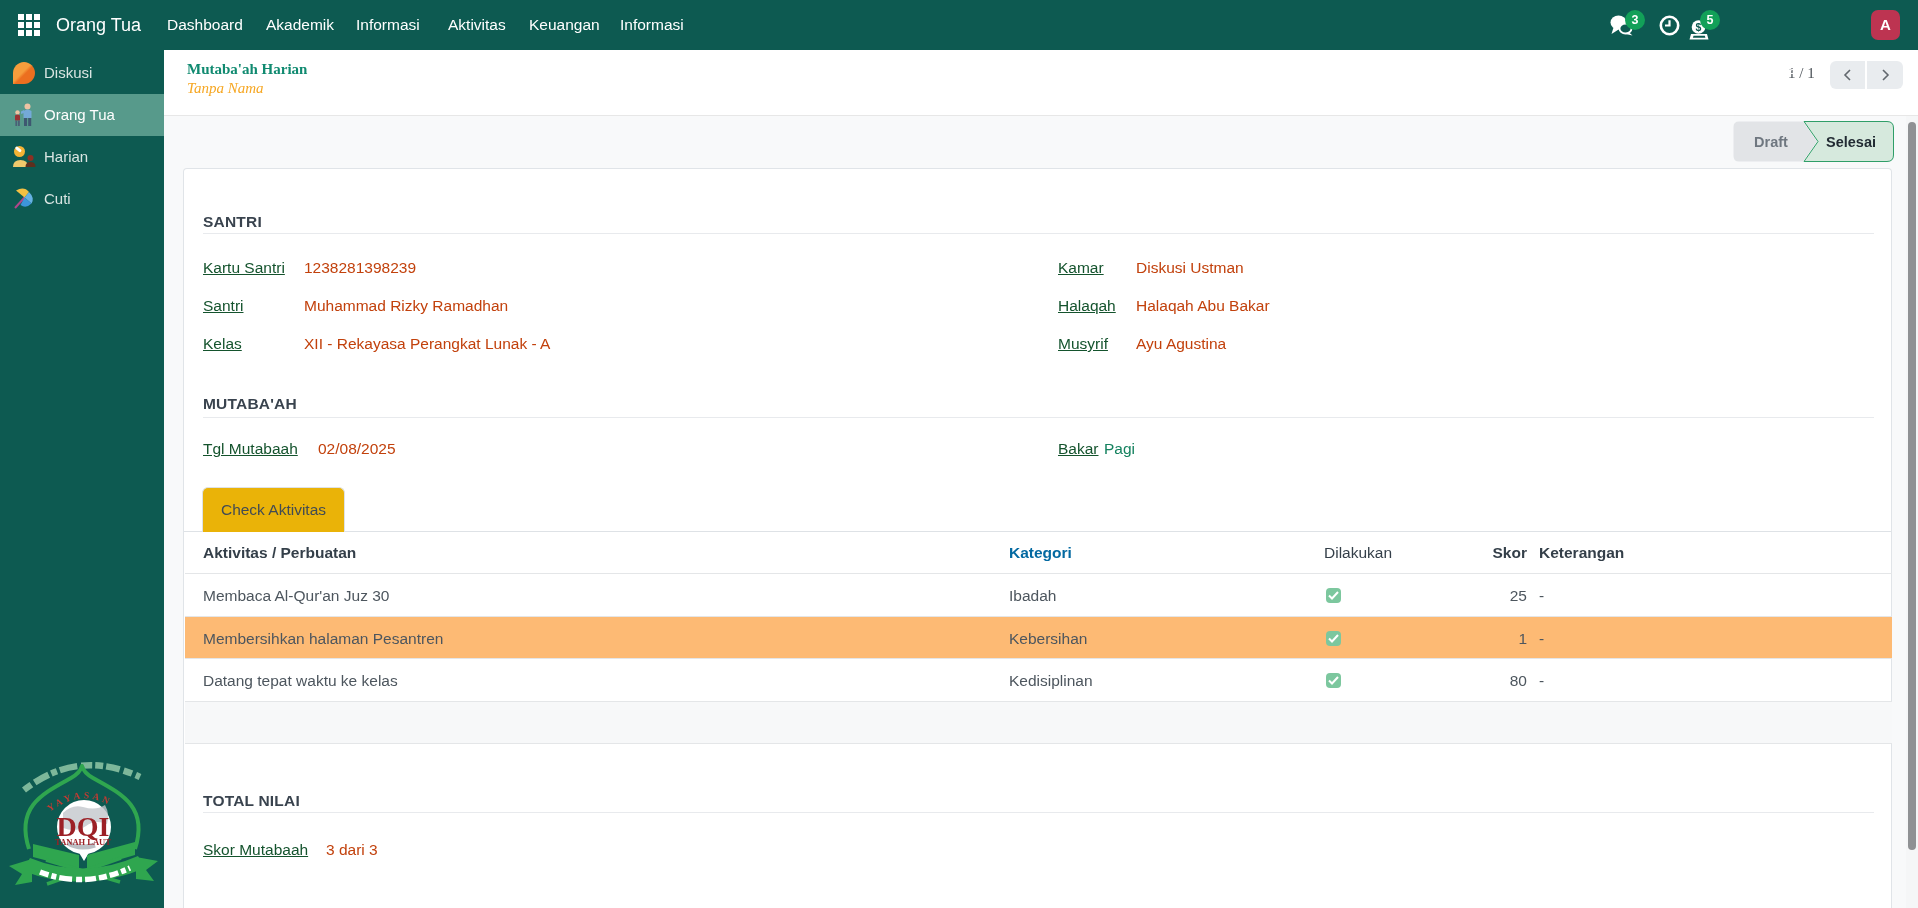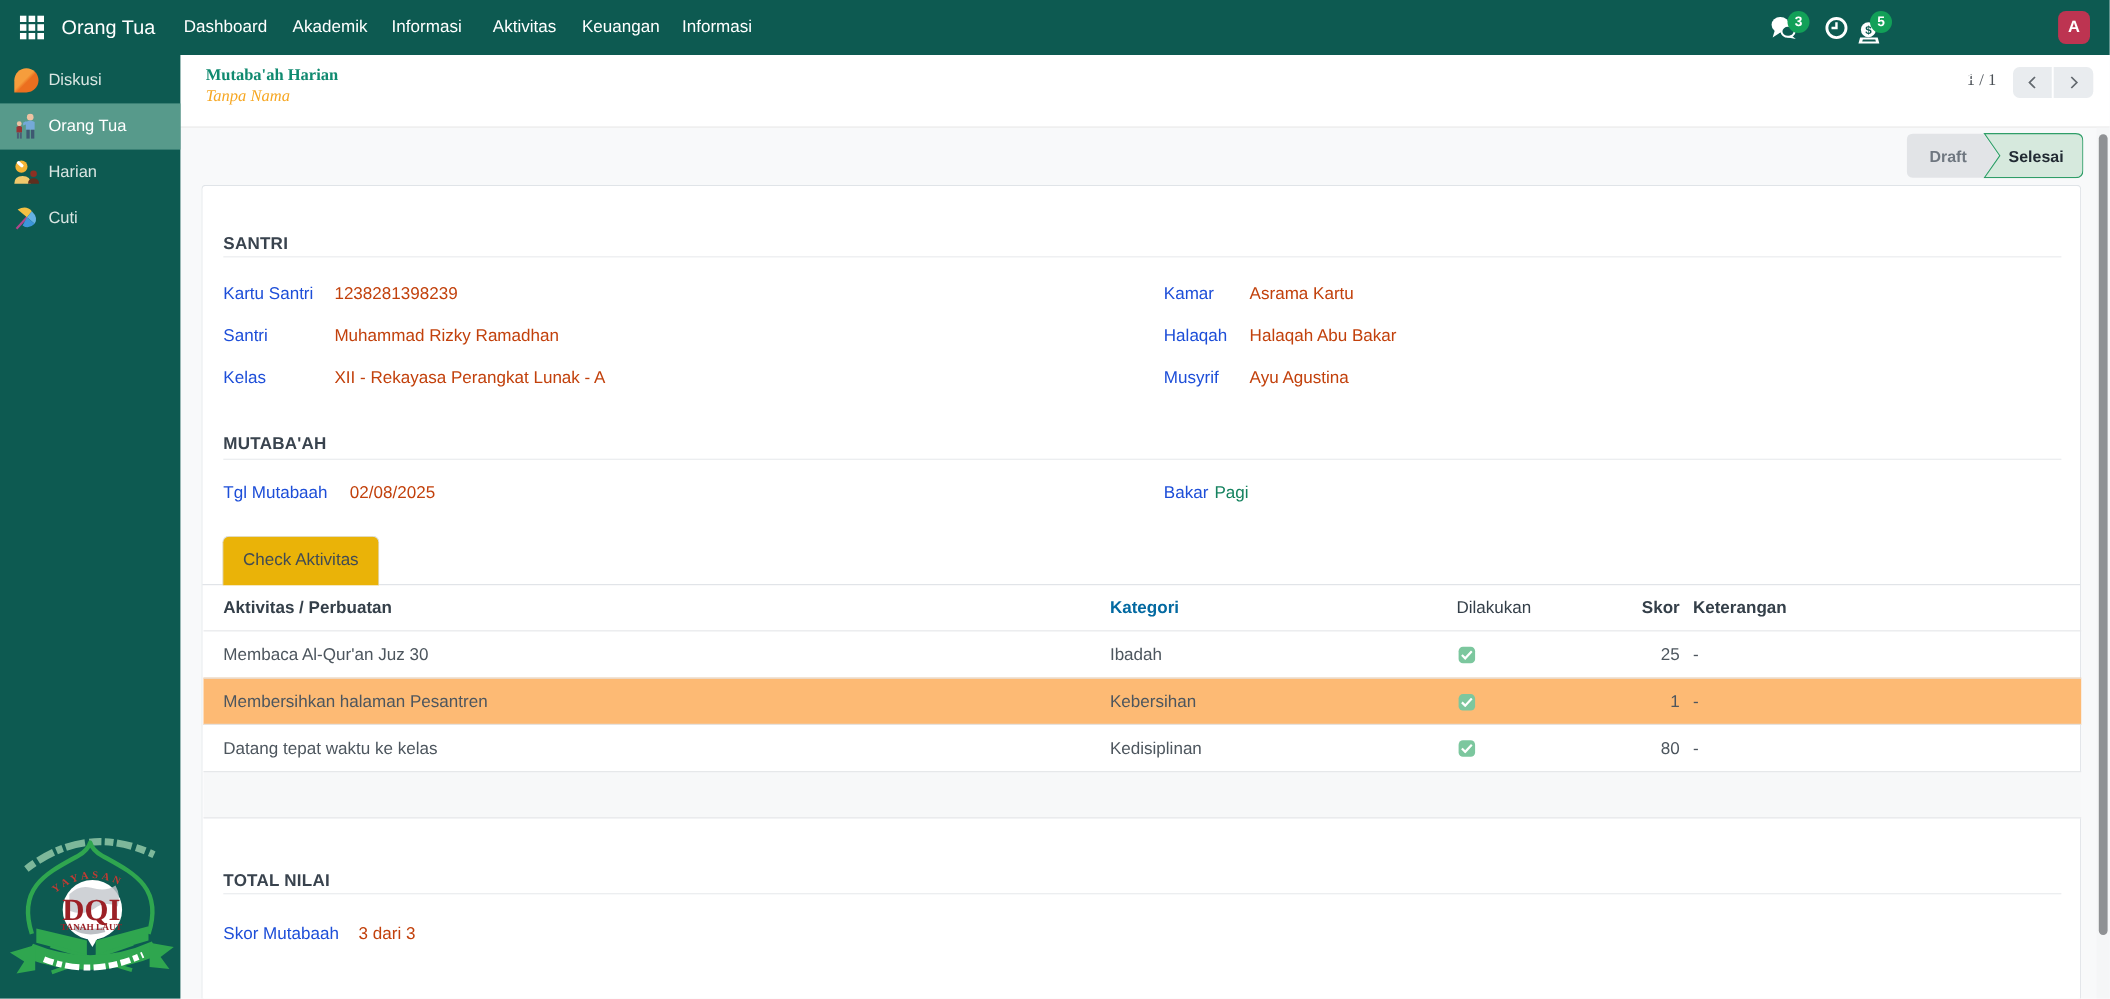--- a/index.html
+++ b/index.html
@@ -32,21 +32,21 @@
   #pagernext { left:1703px; border-radius:0 6px 6px 0; }
   .pagerbtn svg { position:absolute; left:11px; top:7px; }
 
   
   #statusbar { position:absolute; left:1733px; top:121px; z-index:5; }
 
   #sheet { position:absolute; left:183px; top:168px; width:1709px; height:740px; background:#fff; border:1px solid #e0e4e8; border-radius:4px 4px 0 0; border-bottom:none; }
 
   .h-sec { position:absolute; font-size:15.5px; font-weight:bold; color:#39434e; letter-spacing:0.2px; }
   .rule { position:absolute; height:1px; background:#e8eaed; left:19px; right:17px; }
-  .flabel { position:absolute; font-size:15.5px; color:#1d4ed8; }
+  .flabel { position:absolute; font-size:15.5px; color:#14532d;text-decoration:underline; }
   .fvalue { position:absolute; font-size:15.5px; color:#c2410c; }
   .link { color:#15825f; }
 
   
   #tabline { position:absolute; left:0px; top:362px; width:1707px; height:1px; background:#dee2e6; }
   #tab { position:absolute; left:18px; top:318px; width:143px; height:45px; background:#eab308; border:1px solid #dee2e6; border-bottom:none; border-radius:6px 6px 0 0; font-size:15.5px; color:#414b54; text-align:center; line-height:44px; }
 
   
   .trow { position:absolute; left:1px; width:1707px; height:43px; }
   .trow .c1 { position:absolute; left:18px; top:0; height:43px; line-height:43px; font-size:15.5px; color:#4d565e; }
@@ -216,21 +216,21 @@
   <div class="h-sec" style="left:19px; top:44px;">SANTRI</div>
   <div class="rule" style="top:64px;"></div>
   <div class="flabel" style="left:19px; top:90px;">Kartu Santri</div>
   <div class="fvalue" style="left:120px; top:90px;">1238281398239</div>
   <div class="flabel" style="left:19px; top:128px;">Santri</div>
   <div class="fvalue" style="left:120px; top:128px;">Muhammad Rizky Ramadhan</div>
   <div class="flabel" style="left:19px; top:166px;">Kelas</div>
   <div class="fvalue" style="left:120px; top:166px;">XII - Rekayasa Perangkat Lunak - A</div>
 
   <div class="flabel" style="left:874px; top:90px;">Kamar</div>
-  <div class="fvalue" style="left:952px; top:90px;">Asrama Kartu</div>
+  <div class="fvalue" style="left:952px; top:90px;">Diskusi Ustman</div>
   <div class="flabel" style="left:874px; top:128px;">Halaqah</div>
   <div class="fvalue" style="left:952px; top:128px;">Halaqah Abu Bakar</div>
   <div class="flabel" style="left:874px; top:166px;">Musyrif</div>
   <div class="fvalue" style="left:952px; top:166px;">Ayu Agustina</div>
 
   <div class="h-sec" style="left:19px; top:226px;">MUTABA'AH</div>
   <div class="rule" style="top:248px;"></div>
   <div class="flabel" style="left:19px; top:271px;">Tgl Mutabaah</div>
   <div class="fvalue" style="left:134px; top:271px;">02/08/2025</div>
   <div class="flabel" style="left:874px; top:271px;">Bakar</div>

